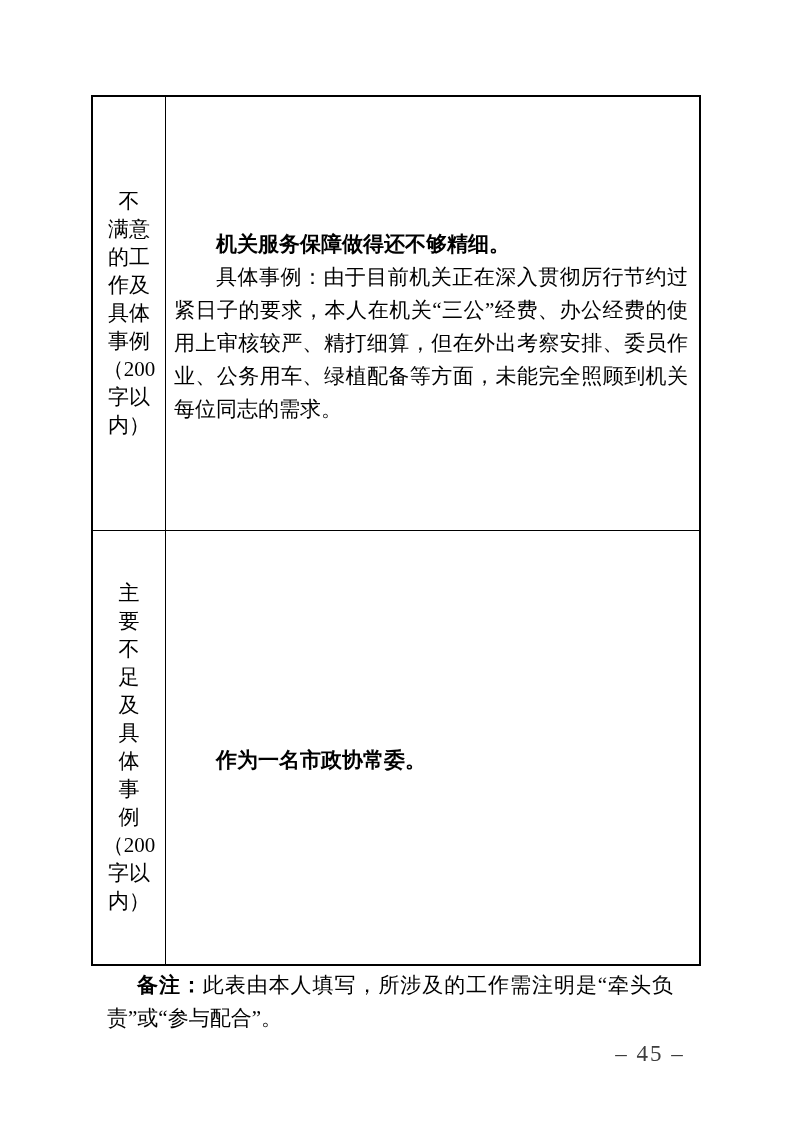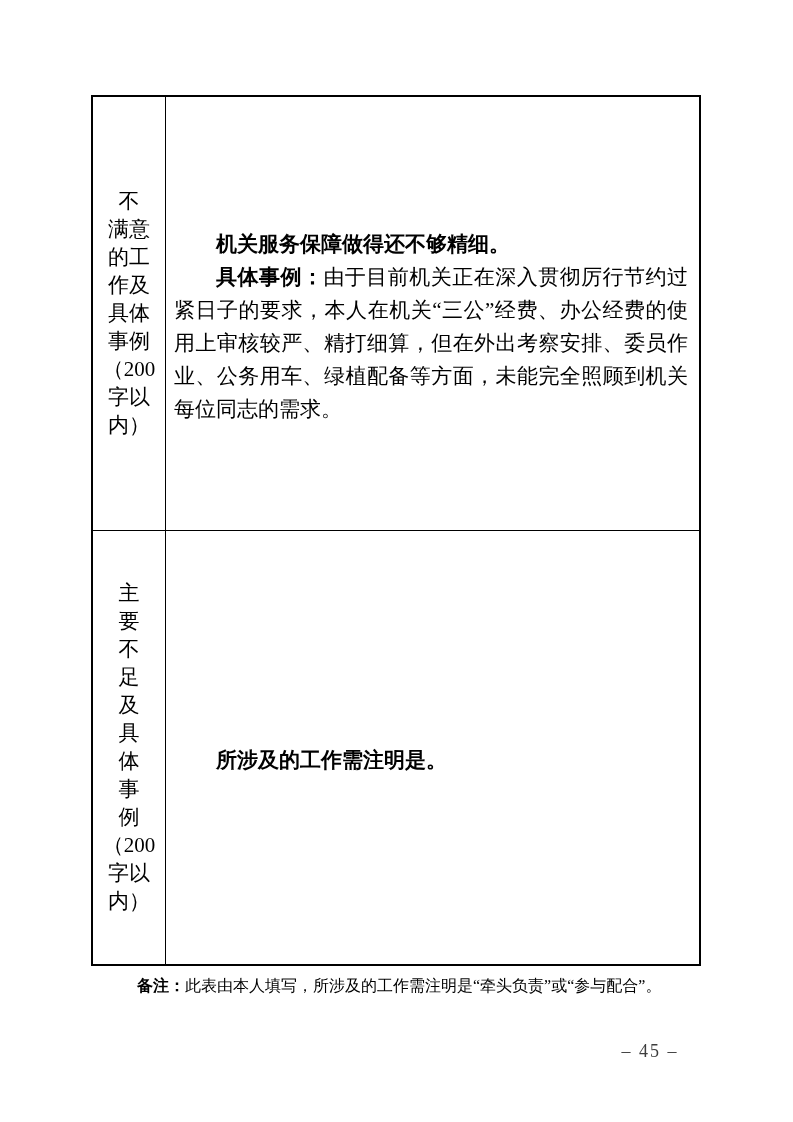--- a/index.html
+++ b/index.html
@@ -48,39 +48,39 @@
     display: flex;
     flex-direction: column;
     justify-content: center;
     padding: 27px 11px 0 8px;
     font-size: 21px;
     line-height: 33px;
     text-align: justify;
   }
   .cell-content p { text-indent: 42px; }
   .issue-title { font-weight: 700; font-family: Liberation Serif, serif; }
-  .example-label { font-weight: 700; }
+  .example-label { font-weight: 400; }
   .remarks {
     position: absolute;
     left: 107px;
     top: 969px;
     width: 566px;
-    font-size: 16px;
+    font-size: 21px;
     line-height: 33px;
     text-align: justify;
     text-indent: 30px;
   }
   .remarks-label { font-weight: 700; }
   .page-number {
     position: absolute;
     left: 615px;
     top: 1041px;
     width: 70px;
     text-align: center;
-    font-size: 18px;
+    font-size: 23px;
     letter-spacing: 2px;
     color: #3d3d3d;
     white-space: nowrap;
   }
 </style>
 </head>
 <body>
 
 <div class="page">
 
@@ -113,21 +113,21 @@
         <span>及</span>
         <span>具</span>
         <span>体</span>
         <span>事</span>
         <span>例</span>
         <span>（200</span>
         <span>字以</span>
         <span>内）</span>
       </div>
       <div class="cell-content">
-        <p class="issue-title">所涉及的工作需注明是。</p>
+        <p class="issue-title">作为一名市政协常委。</p>
       </div>
     </div>
 
   </div>
 
   <p class="remarks"><span class="remarks-label">备注：</span><span>此表由本人填写，所涉及的工作需注明是“牵头负责”或“参与配合”。</span></p>
 
   <div class="page-number">– 45 –</div>
 
 </div>

